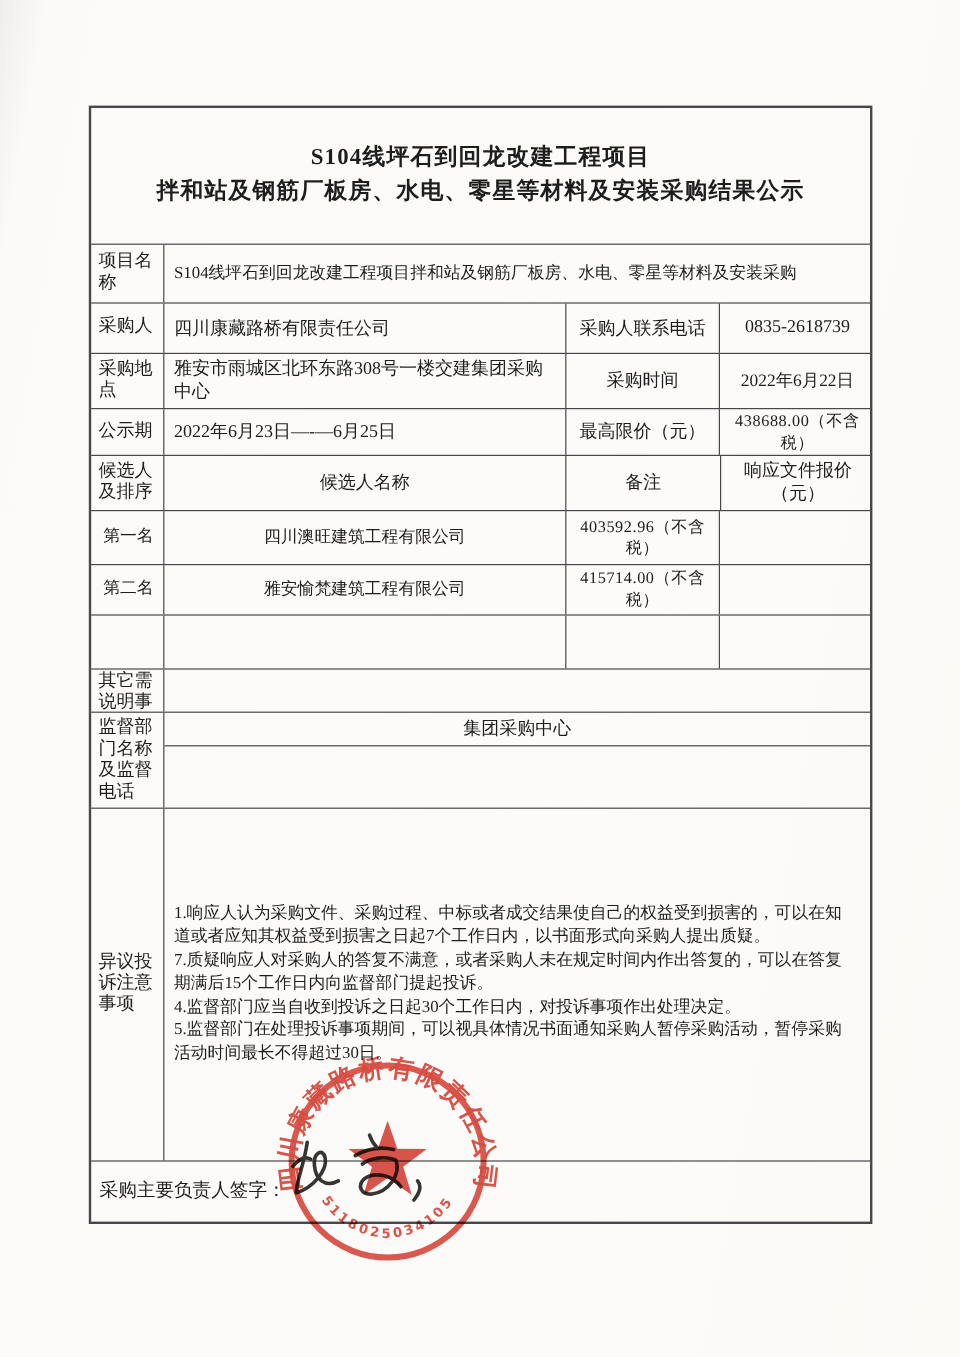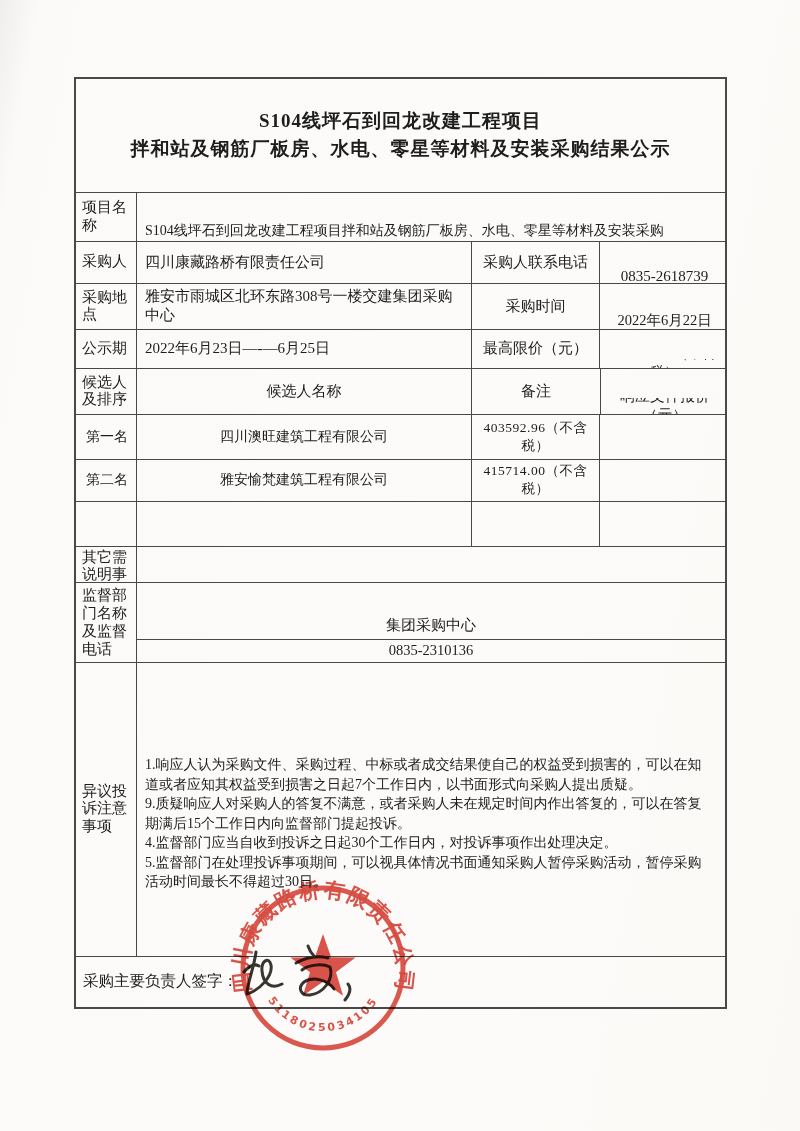--- a/index.html
+++ b/index.html
@@ -11,29 +11,29 @@
   .sheet {
     position: relative;
     width: 800px;
     height: 1131px;
     background: linear-gradient(100deg, #efeeec 0%, #fbfaf8 4%, #fcfbf9 60%, #faf9f6 100%);
     overflow: hidden;
   }
   .doc {
     position: absolute;
     left: 74px;
-    top: 77px;
+    top: 88px;
     width: 653px;
     border: 2px solid #48484a;
     background: transparent;
   }
   .row { display: flex; border-bottom: 1.5px solid #48484a; align-items: stretch; }
   .row:last-child { border-bottom: none; }
   .cell { border-right: 1.5px solid #48484a; overflow: hidden; }
-  .cell:last-child { border-right: none; margin-top: 29px; }
+  .cell:last-child { border-right: none; }
   .c-label {
     flex: 0 0 61px; width: 61px;
     font-size: 15px; line-height: 17.5px;
     padding: 2px 4px 2px 6px;
     display: flex; align-items: center;
     word-break: break-all;
   }
   .c-main { flex: 1 1 auto; display: flex; align-items: center; padding: 2px 8px; font-size: 15px; }
   .c-mid  { flex: 0 0 128px; width: 128px; display: flex; align-items: center; justify-content: center; text-align: center; font-size: 15px; padding: 2px 4px; }
   .c-last { flex: 0 0 129px; width: 129px; display: flex; align-items: center; justify-content: center; text-align: center; font-size: 13.5px; padding: 2px 3px; }
@@ -134,29 +134,28 @@
 
     <div class="row" style="height:36px">
       <div class="cell c-label" style="align-items:flex-start;line-height:17px">其它需说明事项</div>
       <div class="cell c-main"></div>
     </div>
 
     <div class="row" style="height:80px">
       <div class="cell c-label" style="line-height:18px">监督部门名称及监督电话</div>
       <div class="cell subrow-wrap">
         <div class="subrow-top">集团采购中心</div>
-        <div class="subrow-bottom">0835-2310136</div>
       </div>
     </div>
 
     <div class="row" style="height:294px">
       <div class="cell c-label">异议投诉注意事项</div>
       <div class="cell notice-body">
         <div>1.响应人认为采购文件、采购过程、中标或者成交结果使自己的权益受到损害的，可以在知道或者应知其权益受到损害之日起7个工作日内，以书面形式向采购人提出质疑。</div>
-        <div>9.质疑响应人对采购人的答复不满意，或者采购人未在规定时间内作出答复的，可以在答复期满后15个工作日内向监督部门提起投诉。</div>
+        <div>7.质疑响应人对采购人的答复不满意，或者采购人未在规定时间内作出答复的，可以在答复期满后15个工作日内向监督部门提起投诉。</div>
         <div>4.监督部门应当自收到投诉之日起30个工作日内，对投诉事项作出处理决定。</div>
         <div>5.监督部门在处理投诉事项期间，可以视具体情况书面通知采购人暂停采购活动，暂停采购活动时间最长不得超过30日。</div>
       </div>
     </div>
 
     <div class="row sig-row" style="height:50px">
       <span>采购主要负责人签字：</span>
     </div>
 
   </div>

